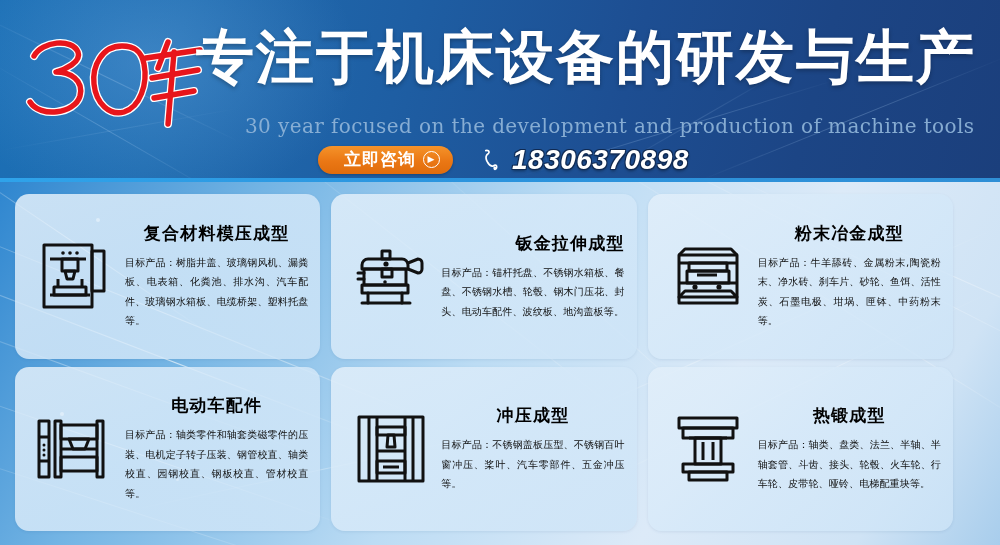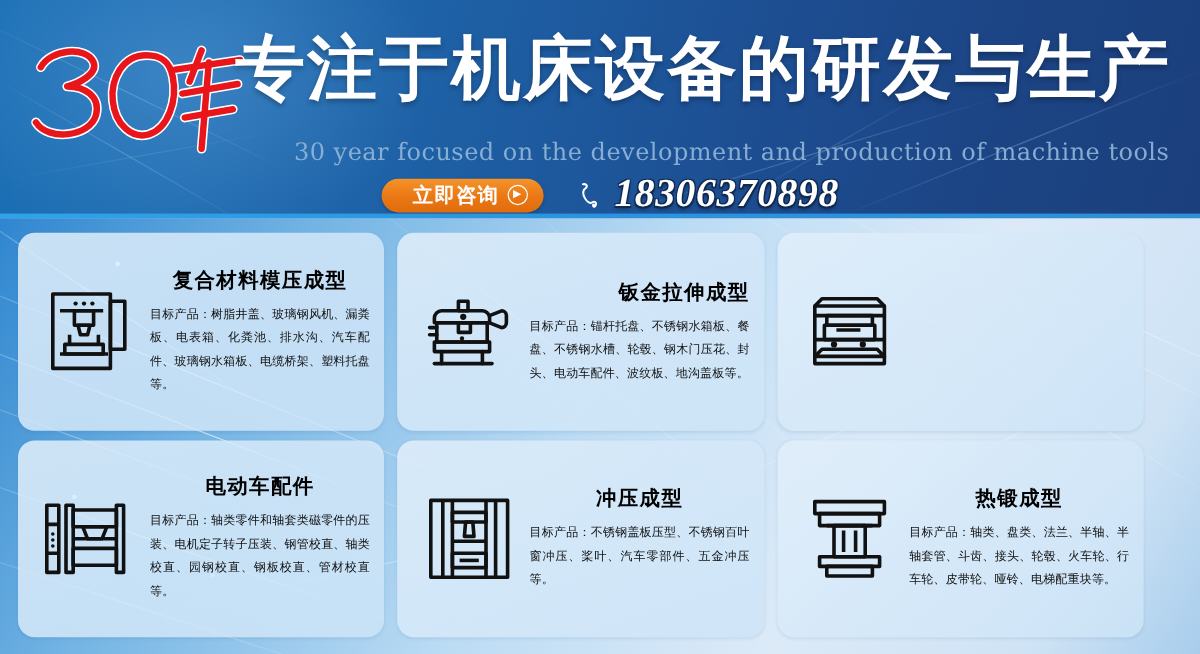--- a/index.html
+++ b/index.html
@@ -87,24 +87,24 @@
   #cta-arrow {
     width: 17px; height: 17px; border-radius: 50%;
     border: 1.6px solid #ffffff;
     display: flex; align-items: center; justify-content: center;
     font-size: 9px; line-height: 1;
   }
   #phone-wrap { display: flex; align-items: center; gap: 9px; }
   #phone-icon { width: 24px; height: 24px; }
   #phone-number {
     color: #ffffff;
-    font-family: Liberation Serif, serif;
+    font-family: Liberation Sans, sans-serif;
     font-style: italic;
     font-weight: 700;
-    font-size: 33px;
+    font-size: 28px;
     letter-spacing: 0.5px;
     text-shadow: 1px 1px 0 #102a52, -1px 1px 0 #102a52, 1px -1px 0 #102a52, -1px -1px 0 #102a52, 0 2px 3px rgba(0,0,0,0.4);
   }
 
   #header-rule {
     position: absolute; left: 0; top: 178px;
     width: 1000px; height: 4px;
     background: linear-gradient(90deg, #2fa3ea 0%, #2b93dd 50%, #2f8fd6 100%);
   }
 
@@ -319,20 +319,24 @@
             <rect x="18" y="24" width="38" height="8"></rect>
             <rect x="16" y="32" width="42" height="12"></rect>
             <path d="M8 44 H66"></path>
             <path d="M14 52 H60 L66 58 H8 Z"></path>
             <path d="M26 36 H46"></path>
           </g>
           <circle cx="24" cy="48" r="2.6" fill="#111"></circle>
           <circle cx="48" cy="48" r="2.6" fill="#111"></circle>
         </svg>
       </div>
+      <div class="card-body">
+        <div class="card-title">粉末冶金成型</div>
+        <div class="card-desc">目标产品：牛羊舔砖、金属粉末,陶瓷粉末、净水砖、刹车片、砂轮、鱼饵、活性炭、石墨电极、坩埚、匣钵、中药粉末等。</div>
+      </div>
     </div>
 
     <div class="card card-4">
       <div class="card-icon">
         <svg viewBox="0 0 80 68" width="80" height="68" xmlns="http://www.w3.org/2000/svg" aria-hidden="true">
           <g fill="none" stroke="#111" stroke-width="3" stroke-linejoin="round">
             <rect x="4" y="6" width="10" height="56"></rect>
             <path d="M4 22 H14 M4 46 H14"></path>
             <rect x="20" y="6" width="6" height="56"></rect>
             <rect x="62" y="6" width="6" height="56"></rect>

